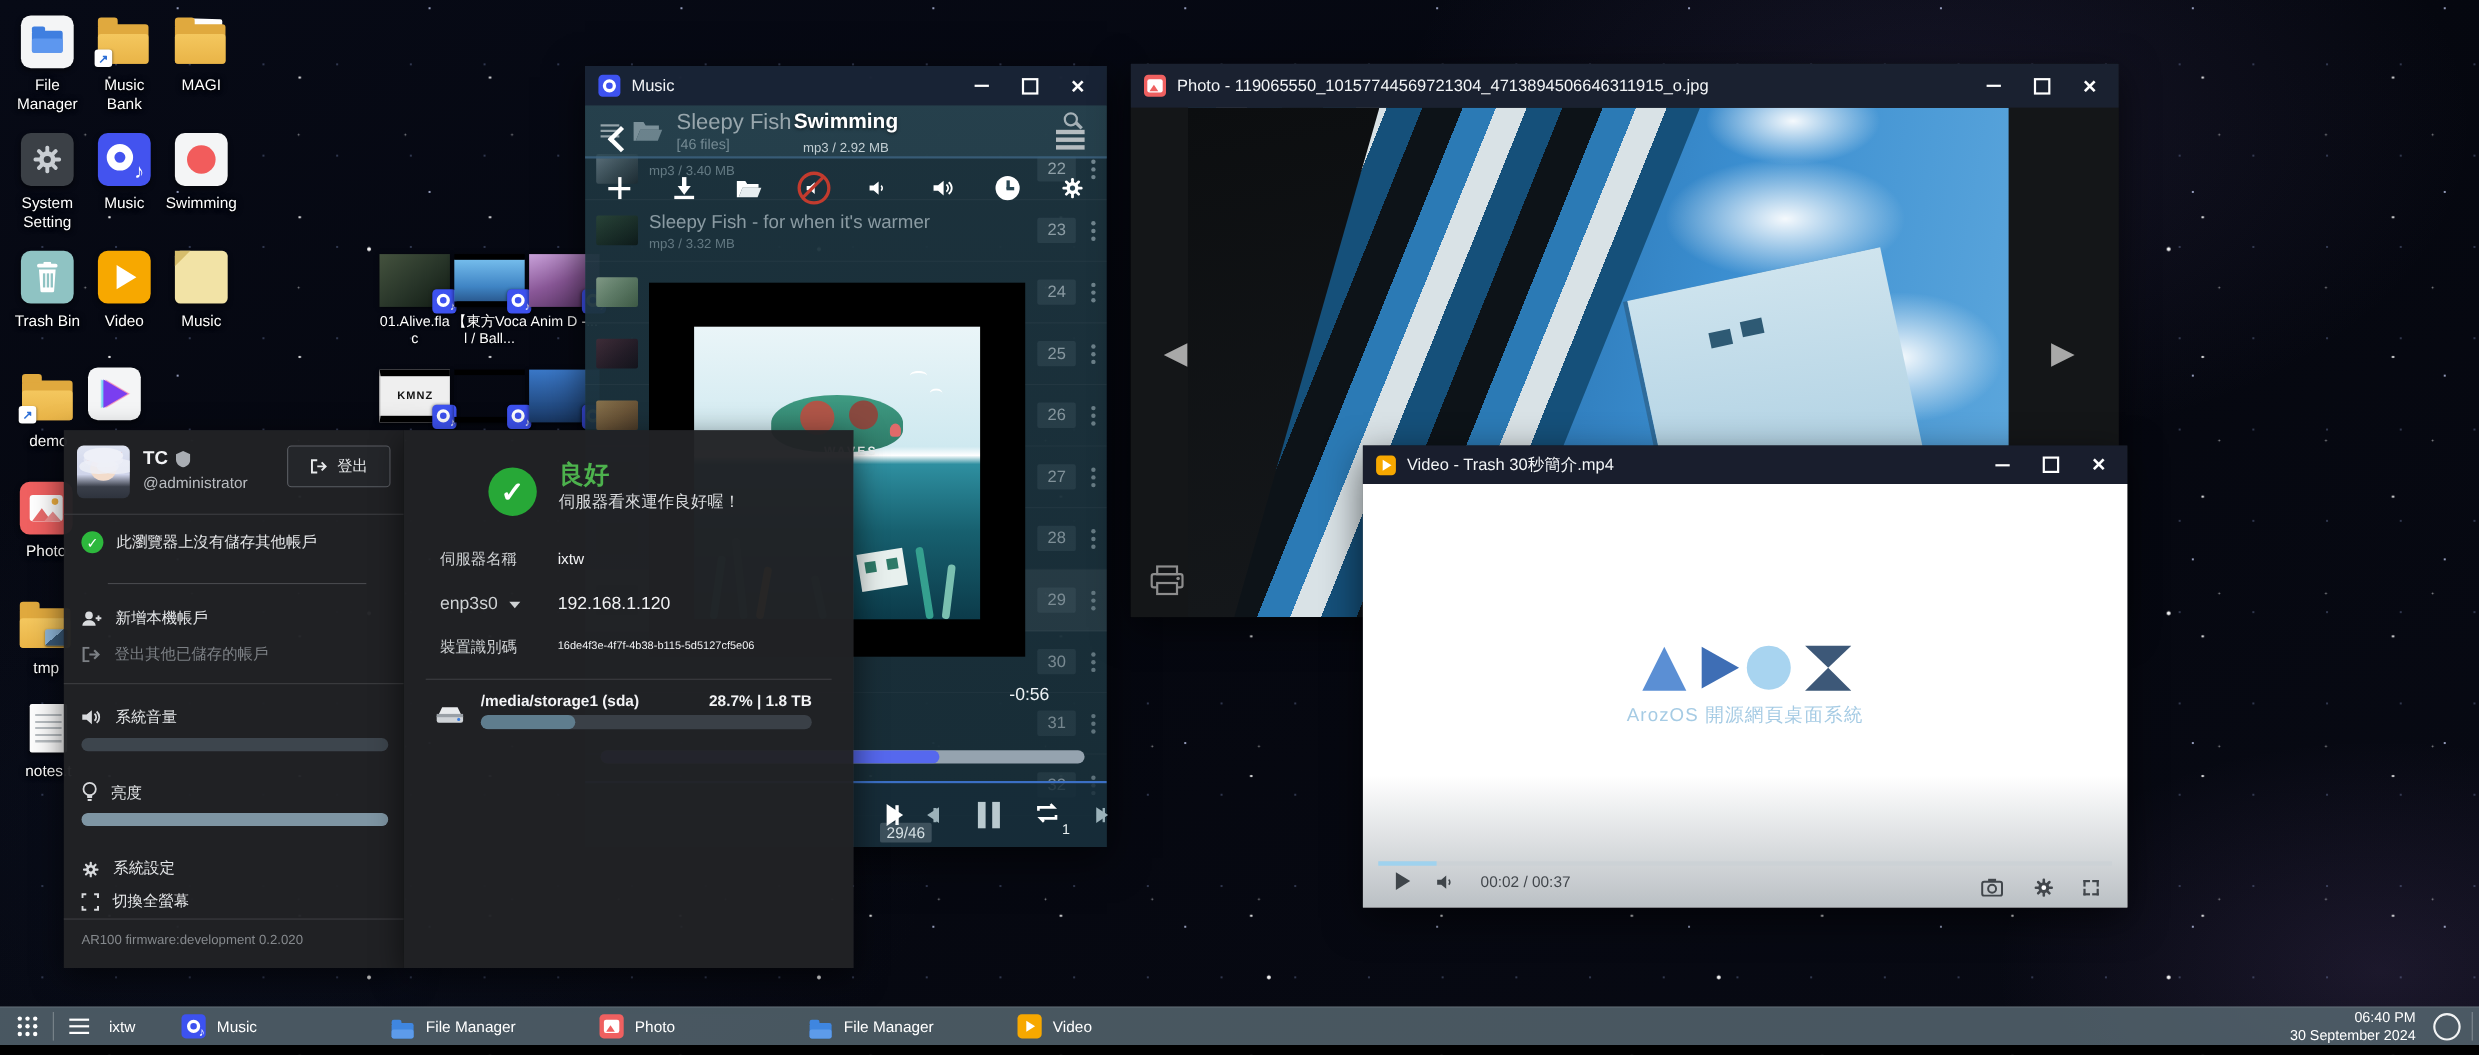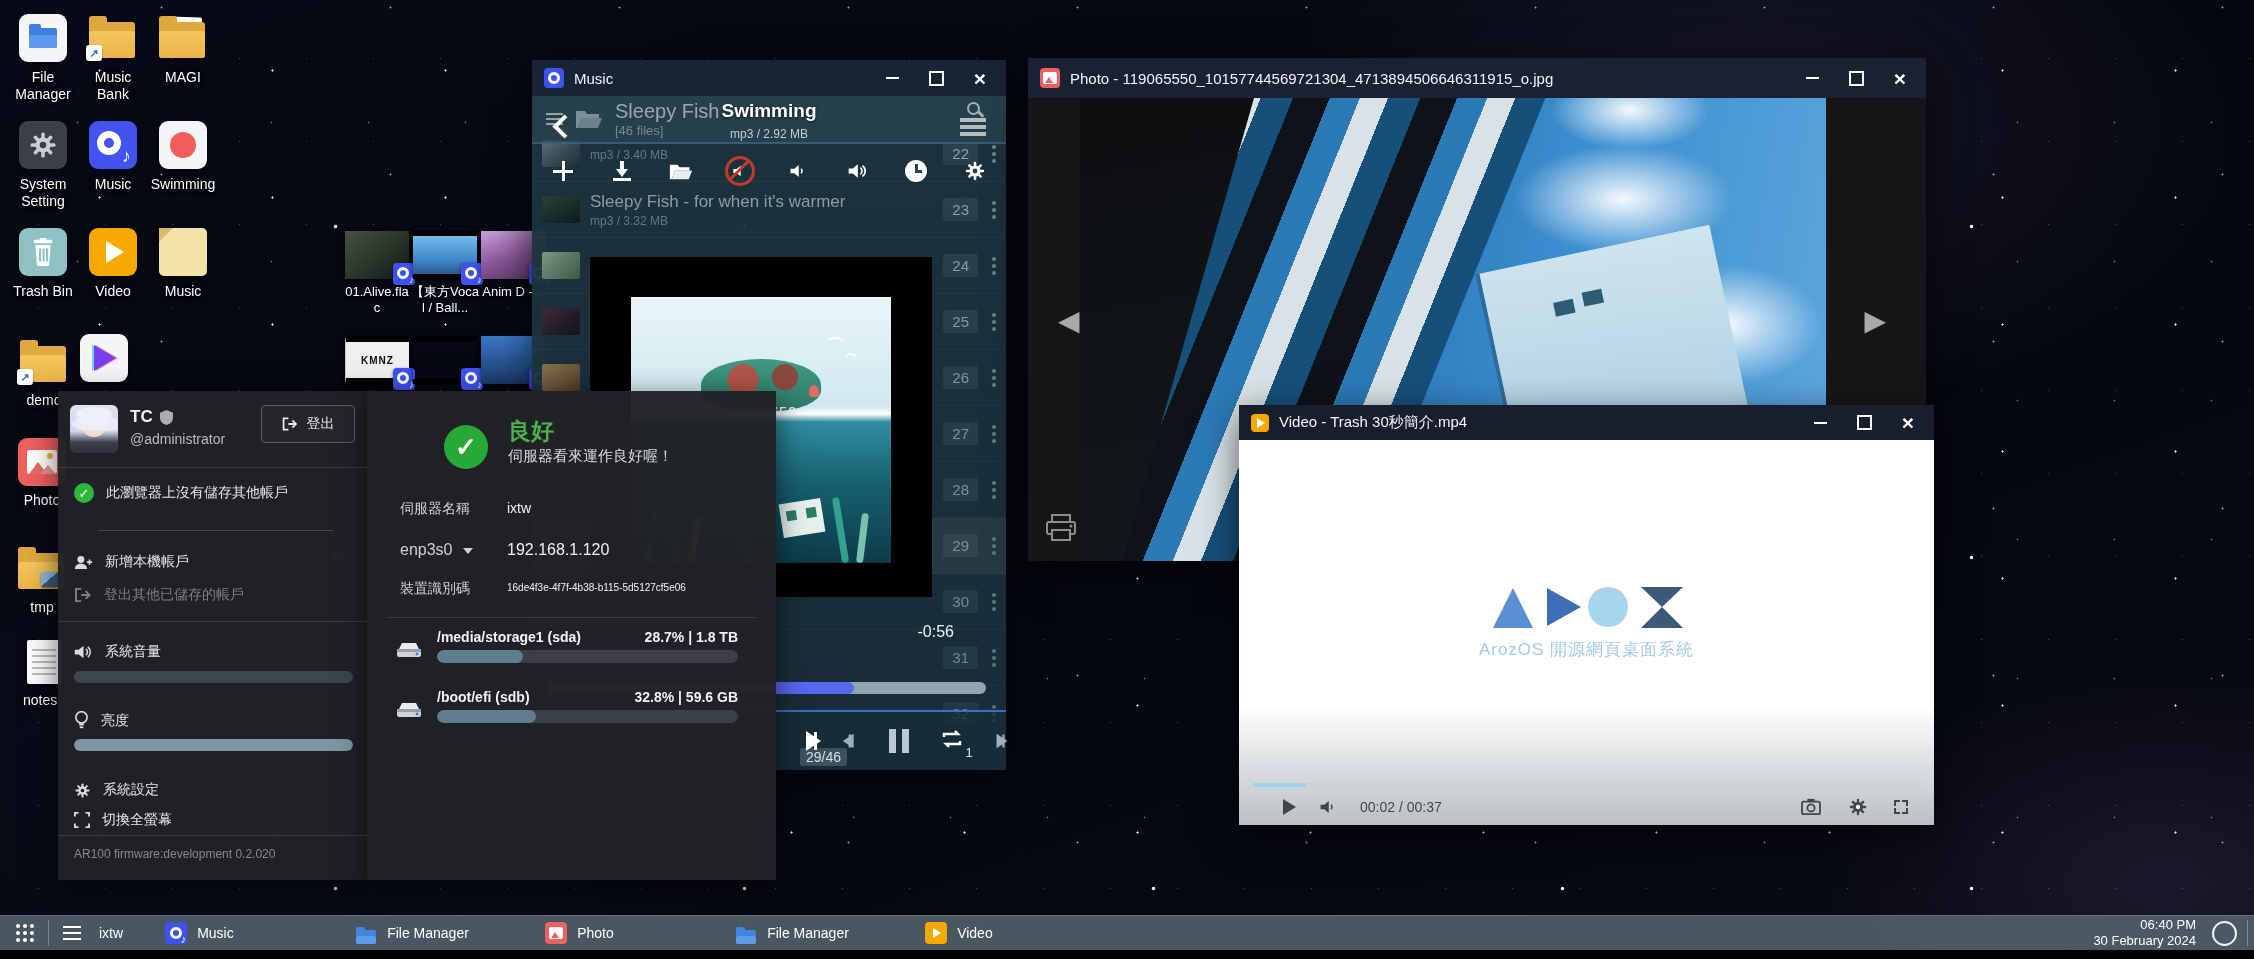--- a/index.html
+++ b/index.html
@@ -210,21 +210,21 @@
   
   #video-win{left:1239px;top:405px;width:695px;height:420px;z-index:30;background:#101318}
   #video-win .titlebar{height:35px;background:rgba(26,32,48,0.88)}
   .video-body{position:absolute;top:35px;left:0;right:0;bottom:0;background:#fff;overflow:hidden}
   .video-body::after{content:"";position:absolute;left:0;right:0;bottom:0;height:120px;
     background:linear-gradient(180deg,rgba(130,140,148,0) 0%,rgba(130,140,148,0.55) 100%)}
   .vlogo{position:absolute;left:50%;top:140px;transform:translateX(-50%)}
   .vcaption{position:absolute;left:0;right:0;top:198px;text-align:center;font-size:17px;color:#a5cbe4;letter-spacing:1px}
   .v-progress{position:absolute;left:14px;right:14px;bottom:38px;height:4px;background:#ccd2d6;z-index:2}
   .v-progress .fill{height:100%;background:#9fd2ee}
-  .v-controls{position:absolute;left:18px;right:0;bottom:4px;height:28px;display:flex;align-items:center;
+  .v-controls{position:absolute;left:4px;right:0;bottom:4px;height:28px;display:flex;
     padding:0 26px;gap:22px;z-index:2;color:#42474c}
   .v-play{width:0;height:0;border-style:solid;border-width:8px 0 8px 13px;border-color:transparent transparent transparent #3f454a}
   .v-time{font-size:14px;color:#42474c}
   .v-right{margin-left:auto;display:flex;gap:26px;align-items:center}
   .fs-corners{width:14px;height:14px;position:relative}
   .fs-corners::before,.fs-corners::after{content:"";position:absolute;width:4px;height:4px;border:2px solid #42474c}
   .fs-corners::before{left:0;top:0;border-right:none;border-bottom:none;box-shadow:10px 0 0 -0px transparent}
   .fs-corners::after{right:0;bottom:0;border-left:none;border-top:none}
   .fs-corners i::before{content:"";position:absolute;right:0;top:0;width:4px;height:4px;border:2px solid #42474c;border-left:none;border-bottom:none}
   .fs-corners i::after{content:"";position:absolute;left:0;bottom:0;width:4px;height:4px;border:2px solid #42474c;border-right:none;border-top:none}
@@ -1018,33 +1018,20 @@
           <rect x="2" y="8" width="24" height="3" fill="#9aa0a6"></rect>
           <circle cx="22" cy="13" r="1.4" fill="#3f7fe0"></circle>
         </svg>
         <div class="mount">/media/storage1 (sda)</div>
         <div class="usage">28.7% | 1.8 TB</div>
         <div class="bar">
           <div class="fill" style="width: 28.7%;"></div>
         </div>
       </div>
 
-      <div class="sto-row" style="position:relative" data-level="ok">
-        <svg class="disk-svg" width="28" height="18" viewBox="0 0 28 18">
-          <path d="M4 8l3-6h14l3 6z" fill="#e8eaec"></path>
-          <rect x="2" y="8" width="24" height="8" rx="2" fill="#cfd3d7"></rect>
-          <rect x="2" y="8" width="24" height="3" fill="#9aa0a6"></rect>
-          <circle cx="22" cy="13" r="1.4" fill="#3f7fe0"></circle>
-        </svg>
-        <div class="mount">/boot/efi (sdb)</div>
-        <div class="usage">32.8% | 59.6 GB</div>
-        <div class="bar">
-          <div class="fill" style="width: 32.8%;"></div>
-        </div>
-      </div>
 
 
 
   </div>
 </div>
 
 <div id="taskbar">
   <div class="tb-grid">
       <i></i>
       <i></i>
@@ -1086,18 +1073,18 @@
       <span>File Manager</span>
     </div>
     <div class="tb-app">
       <div class="tb-ico video"></div>
       <span>Video</span>
     </div>
   </div>
 
   <div class="tb-clock">
     <div>06:40 PM</div>
-    <div>30 February 2024</div>
+    <div>30 September 2024</div>
   </div>
   <div class="tb-power"></div>
   <div class="tb-endsep"></div>
 </div>
 <div id="bottom-strip"></div>
 
 </body></html>

